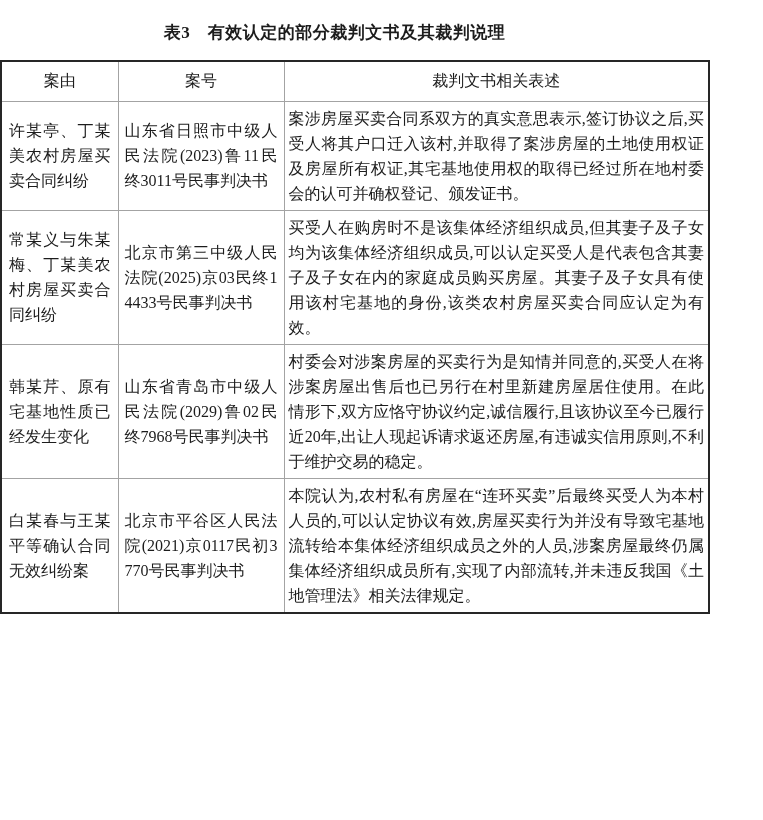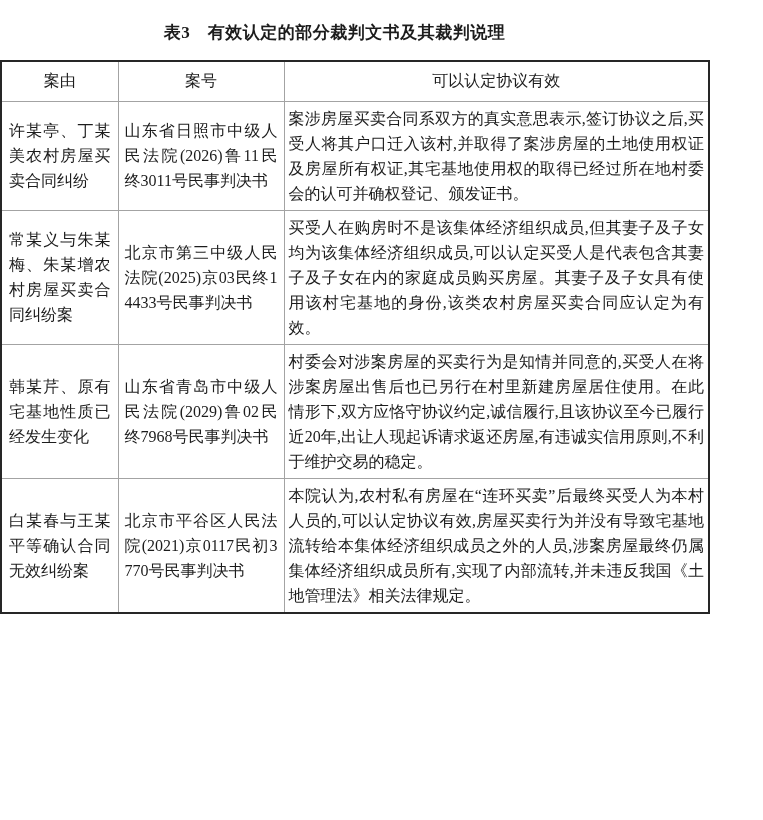--- a/index.html
+++ b/index.html
@@ -63,31 +63,31 @@
   <table class="judgments">
     <colgroup>
       <col class="c1">
         <col class="c2">
         <col class="c3">
     </colgroup>
     <thead>
       <tr>
         <th>案由</th>
         <th>案号</th>
-        <th>可以认定协议有效</th>
+        <th>裁判文书相关表述</th>
       </tr>
     </thead>
     <tbody>
       <tr class="h105">
         <td class="cause">许某亭、丁某美农村房屋买卖合同纠纷</td>
-        <td class="caseno">山东省日照市中级人民法院(2026)鲁11民终3011号民事判决书</td>
+        <td class="caseno">山东省日照市中级人民法院(2023)鲁11民终3011号民事判决书</td>
         <td class="statement">案涉房屋买卖合同系双方的真实意思表示,签订协议之后,买受人将其户口迁入该村,并取得了案涉房屋的土地使用权证及房屋所有权证,其宅基地使用权的取得已经过所在地村委会的认可并确权登记、颁发证书。</td>
       </tr>
       <tr class="h130">
-        <td class="cause">常某义与朱某梅、朱某增农村房屋买卖合同纠纷案</td>
+        <td class="cause">常某义与朱某梅、丁某美农村房屋买卖合同纠纷</td>
         <td class="caseno">北京市第三中级人民法院(2025)京03民终14433号民事判决书</td>
         <td class="statement">买受人在购房时不是该集体经济组织成员,但其妻子及子女均为该集体经济组织成员,可以认定买受人是代表包含其妻子及子女在内的家庭成员购买房屋。其妻子及子女具有使用该村宅基地的身份,该类农村房屋买卖合同应认定为有效。</td>
       </tr>
       <tr class="h130">
         <td class="cause">韩某芹、原有宅基地性质已经发生变化</td>
         <td class="caseno">山东省青岛市中级人民法院(2029)鲁02民终7968号民事判决书</td>
         <td class="statement">村委会对涉案房屋的买卖行为是知情并同意的,买受人在将涉案房屋出售后也已另行在村里新建房屋居住使用。在此情形下,双方应恪守协议约定,诚信履行,且该协议至今已履行近20年,出让人现起诉请求返还房屋,有违诚实信用原则,不利于维护交易的稳定。</td>
       </tr>
       <tr class="h117">
         <td class="cause">白某春与王某平等确认合同无效纠纷案</td>

